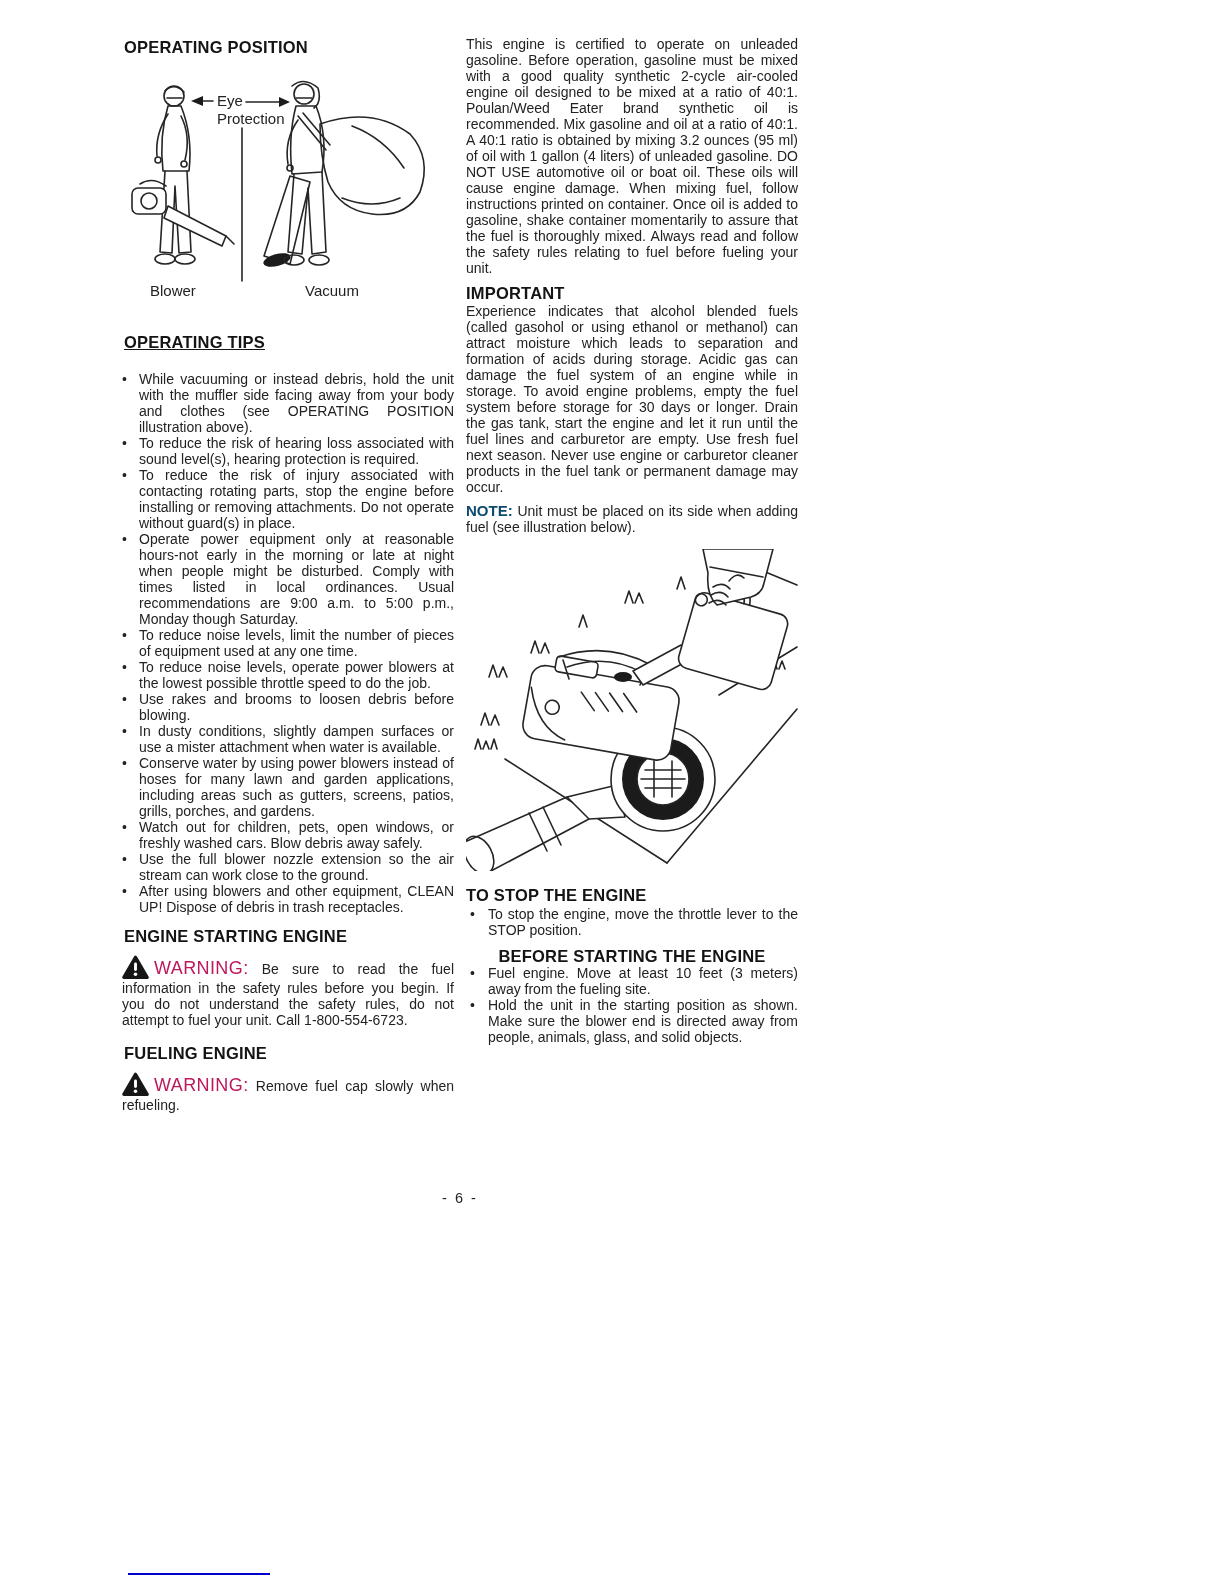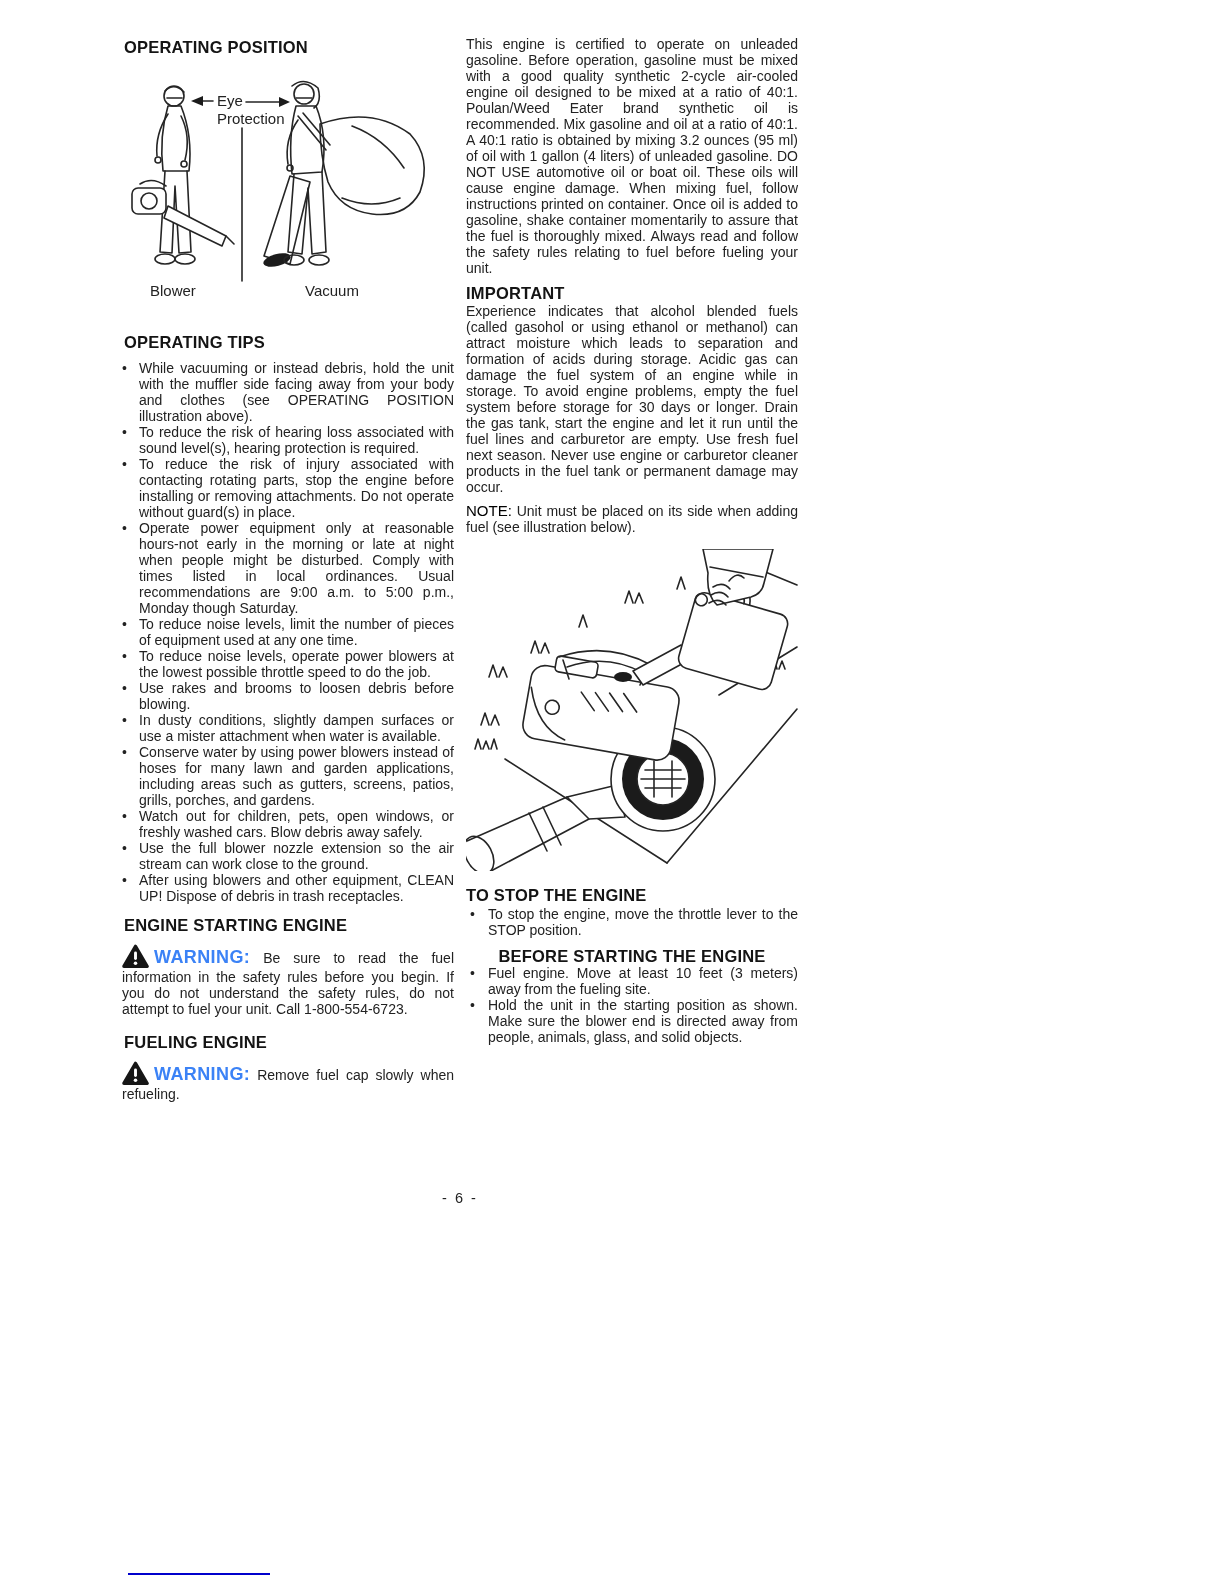--- a/index.html
+++ b/index.html
@@ -12,36 +12,36 @@
     overflow:hidden;
   }
   .col{position:absolute;width:332px;font-size:14px;line-height:16px;}
   .col-left{left:122px;top:38px;}
   .col-right{left:466px;top:36px;}
   h2{
     font-size:16.5px;line-height:18px;font-weight:bold;color:#141414;
     margin:0;letter-spacing:0.2px;
   }
   .h-op-position{margin:0 0 20px 2px;}
-  .h-op-tips{margin:0 0 9px 2px;}
+  .h-op-tips{margin:0 0 20px 2px;text-decoration:underline;}
   .h-before-start{margin:12px 0 0 2px;}
   .h-fueling{margin:16px 0 0 2px;}
   .h-important{margin:8px 0 1px 0;}
   .h-to-stop{margin:12px 0 2px 0;}
   .h-before-start-2{margin:9px 0 0 0;text-align:center;}
   p.para{margin:0;text-align:justify;}
   ul.blist{list-style:none;margin:0;padding:0;}
   ul.blist li{display:flex;margin:0;}
   .blt{flex:0 0 17px;width:17px;}
   .col-right .blt{flex:0 0 22px;width:22px;padding-left:4px;box-sizing:border-box;}
   .blt-text{flex:1;text-align:justify;}
   .warn{margin:10px 0 0 0;text-align:justify;}
   .warn-icon{vertical-align:-6px;margin-right:5px;}
-  .warn-label{font-weight:bold;font-size:18px;letter-spacing:0.4px;color:#3b82f6;margin-top:20px;}
-  .note-label{font-weight:normal;font-size:15px;color:#000000;}
+  .warn-label{font-weight:normal;font-size:18px;letter-spacing:0.4px;color:#be185d;margin-top:20px;}
+  .note-label{font-weight:bold;font-size:15px;color:#0c4a6e;}
   .note-para{margin:8px 0 0 0;text-align:justify;}
   figure{margin:0;}
   .fig1{margin:0 0 26px 0;text-decoration:underline;}
   .fig2{margin:14px 0 0 0;}
   .fig-label{font-size:15px;fill:#222;font-family:"Liberation Sans",sans-serif;}
   .fig-caption{font-size:15px;fill:#222;font-family:"Liberation Sans",sans-serif;}
   .sketch{stroke:#252525;stroke-width:1.6;fill:none;stroke-linecap:round;stroke-linejoin:round;}
   .sketch-fill{stroke:#252525;stroke-width:1.6;fill:#ffffff;stroke-linejoin:round;}
   .sketch-dark{fill:#1b1b1b;stroke:none;}
   .page-number{

